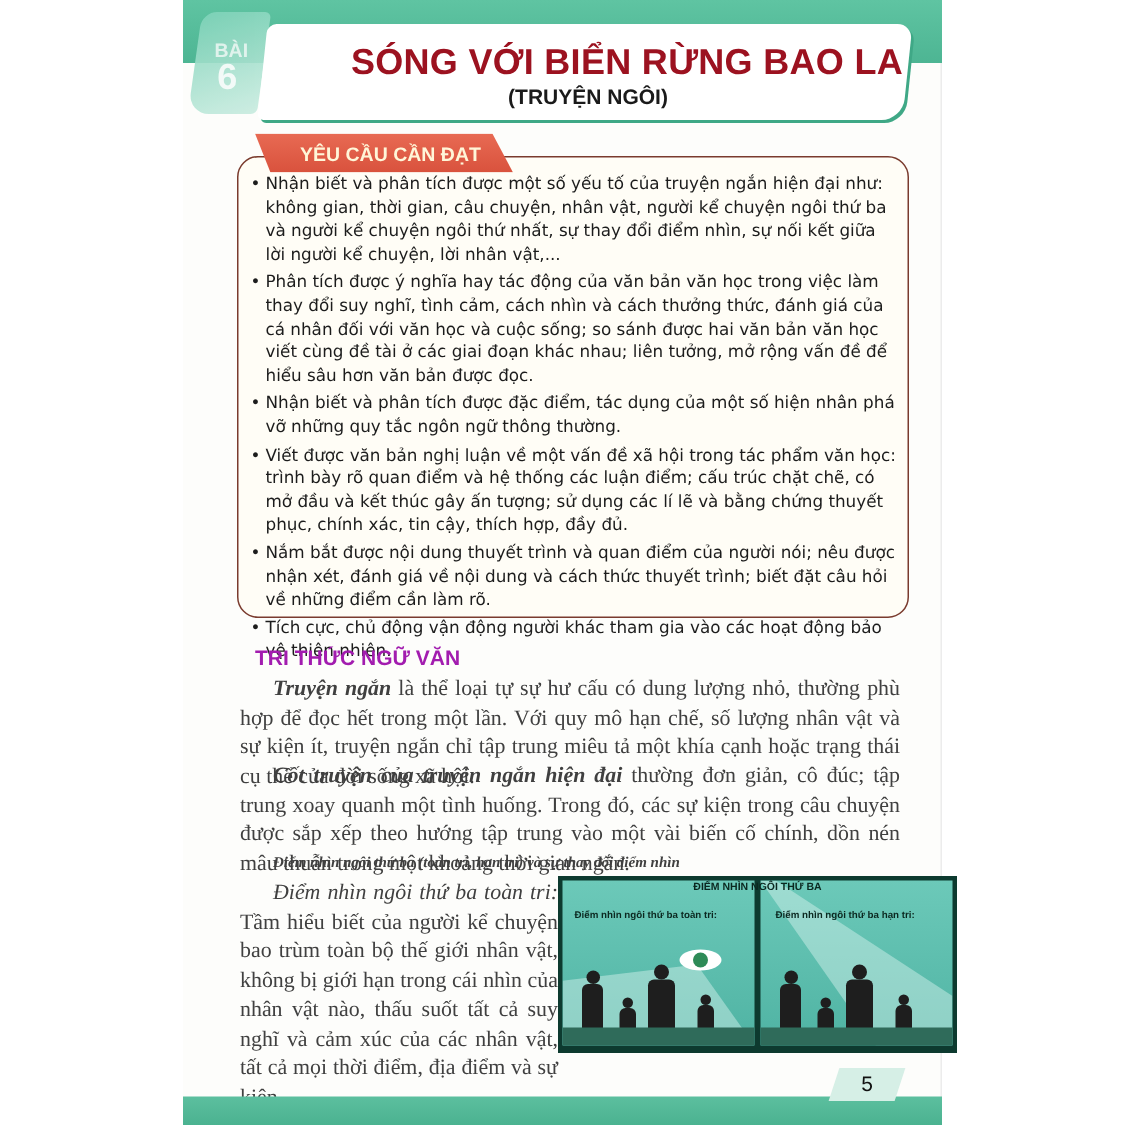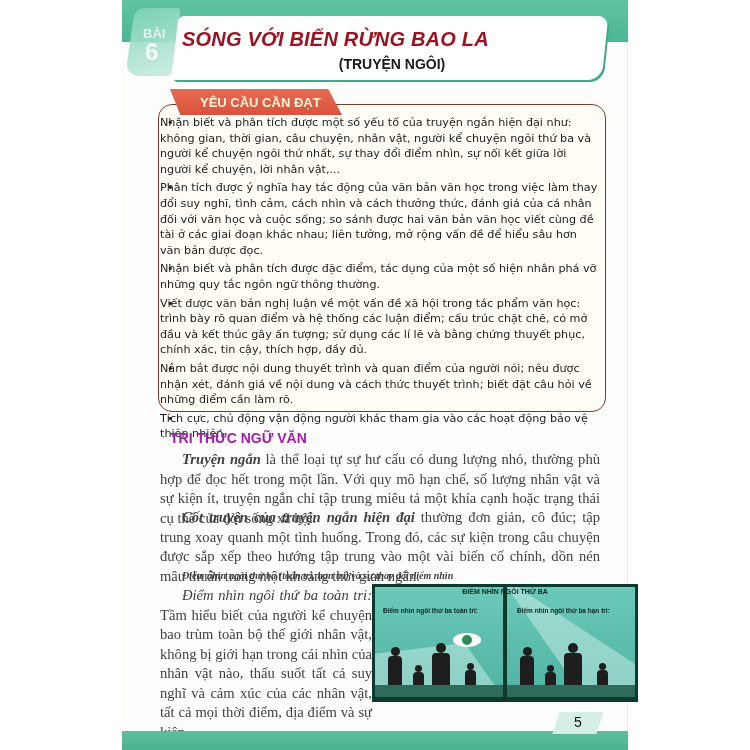--- a/index.html
+++ b/index.html
@@ -3,28 +3,28 @@
 <meta charset="utf-8">
 <style>
   html, body { margin:0; padding:0; }
   body { width:750px; height:750px; background:#ffffff; position:relative; overflow:hidden; font-family:"Liberation Serif", serif; }
   .page { position:absolute; left:122px; top:0; width:506px; height:750px; background:#fdfdfb; box-shadow: -1px 0 0 #ececec inset; }
   .top-band { position:absolute; left:122px; top:0; width:506px; height:42px; background:linear-gradient(180deg,#5fc4a2 0%,#4db593 100%); }
   .lesson-tab { position:absolute; left:130px; top:8px; width:46px; height:68px; background:linear-gradient(160deg,#7fd3b9,#c9ece0); border-radius:10px 4px 4px 14px; transform:skewX(-8deg); opacity:.9; }
   .lesson-tab .bai { position:absolute; top:18px; width:100%; text-align:center; color:#fff; font-family:"Liberation Sans", sans-serif; font-weight:bold; font-size:13px; opacity:.85; transform:skewX(8deg); }
   .lesson-tab .num { position:absolute; top:30px; width:100%; text-align:center; color:#fff; font-family:"Liberation Sans", sans-serif; font-weight:bold; font-size:24px; opacity:.85; transform:skewX(8deg); }
   .title-banner { position:absolute; left:175px; top:16px; width:430px; height:64px; background:#ffffff; border-radius:6px 10px 14px 4px; box-shadow: 2px 2px 0 #3fa886; transform:skewX(-6deg); }
-  .title-main { position:absolute; left:182px; top:28px; width:420px; text-align:left; color:#9c1220; font-family:"Liberation Sans", sans-serif; font-weight:bold; font-size:20px; letter-spacing:.2px;font-style:italic; }
+  .title-main { position:absolute; left:182px; top:28px; width:420px; text-align:right; color:#9c1220; font-family:"Liberation Sans", sans-serif; font-weight:bold; font-size:24px; letter-spacing:.2px; }
   .title-sub { position:absolute; left:182px; top:56px; width:420px; text-align:center; color:#1a1a1a; font-family:"Liberation Sans", sans-serif; font-weight:bold; font-size:14px; }
 
   .req-tab { position:absolute; left:170px; top:89px; width:172px; height:26px; background:linear-gradient(180deg,#e86a53,#d9523d); clip-path:polygon(0 0, 92% 0, 100% 100%, 6% 100%); }
   .req-tab-label { position:absolute; left:200px; top:95px; color:#fff6d8; font-family:"Liberation Sans", sans-serif; font-weight:bold; font-size:13px; }
   .req-box { position:absolute; left:158px; top:104px; width:448px; height:308px; background:#fffdf6; border:1.5px solid #7a3b2e; border-radius:14px; box-sizing:border-box; }
   .req-list { position:absolute; left:160px; top:115px; width:440px; margin:0; padding:0; list-style:none; font-family:"DejaVu Sans", sans-serif; font-size:11.2px; line-height:15.6px; color:#1c1c1c; }
-  .req-list li { position:relative; margin-bottom:3px; }
+  .req-list li { position:relative; padding-left:17px; margin-bottom:3px; }
   .req-list li::before { content:"•"; position:absolute; left:7px; top:0; color:#1c1c1c; }
 
   .section-heading { position:absolute; left:170px; top:430px; color:#a21caf; font-family:Liberation Sans, sans-serif; font-weight:bold; font-size:14px; }
   .body-text { position:absolute; left:160px; width:440px; font-family:"Liberation Serif", serif; font-size:14.6px; line-height:19.5px; color:#404040; text-align:justify; }
   .p1 { top:450px; }
   .p2 { top:508px; }
   .p3 { top:566px; font-weight:bold; font-style:italic; font-size:10px; }
   .p4 { top:586px; width:212px; }
   .indent { display:inline-block; width:22px; }
   .term { font-weight:bold; font-style:italic; }

